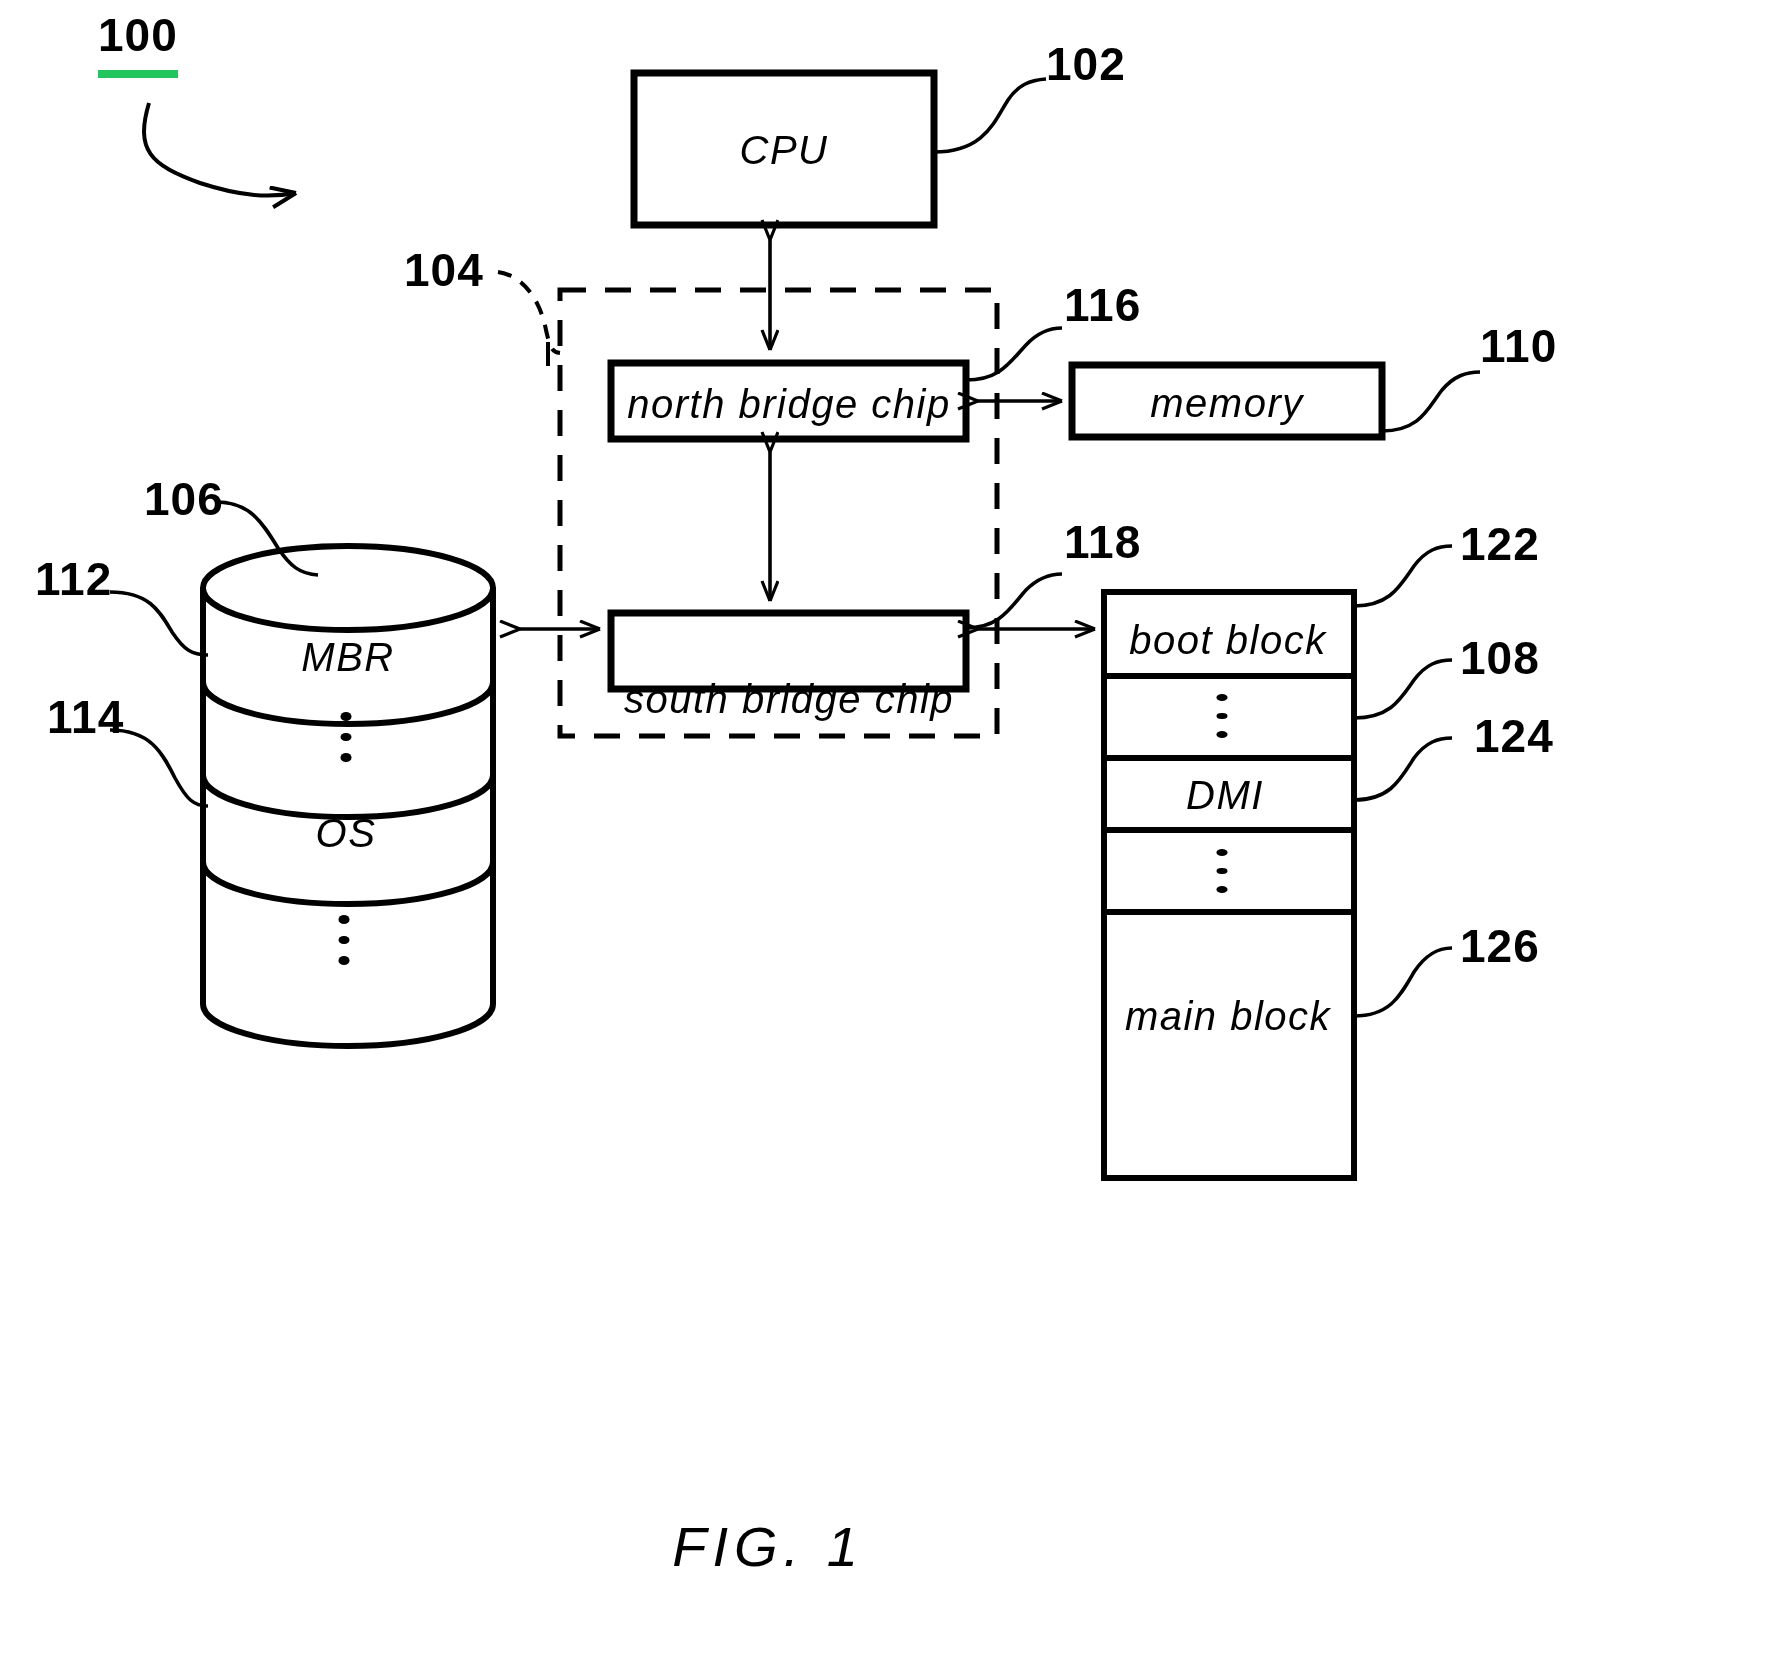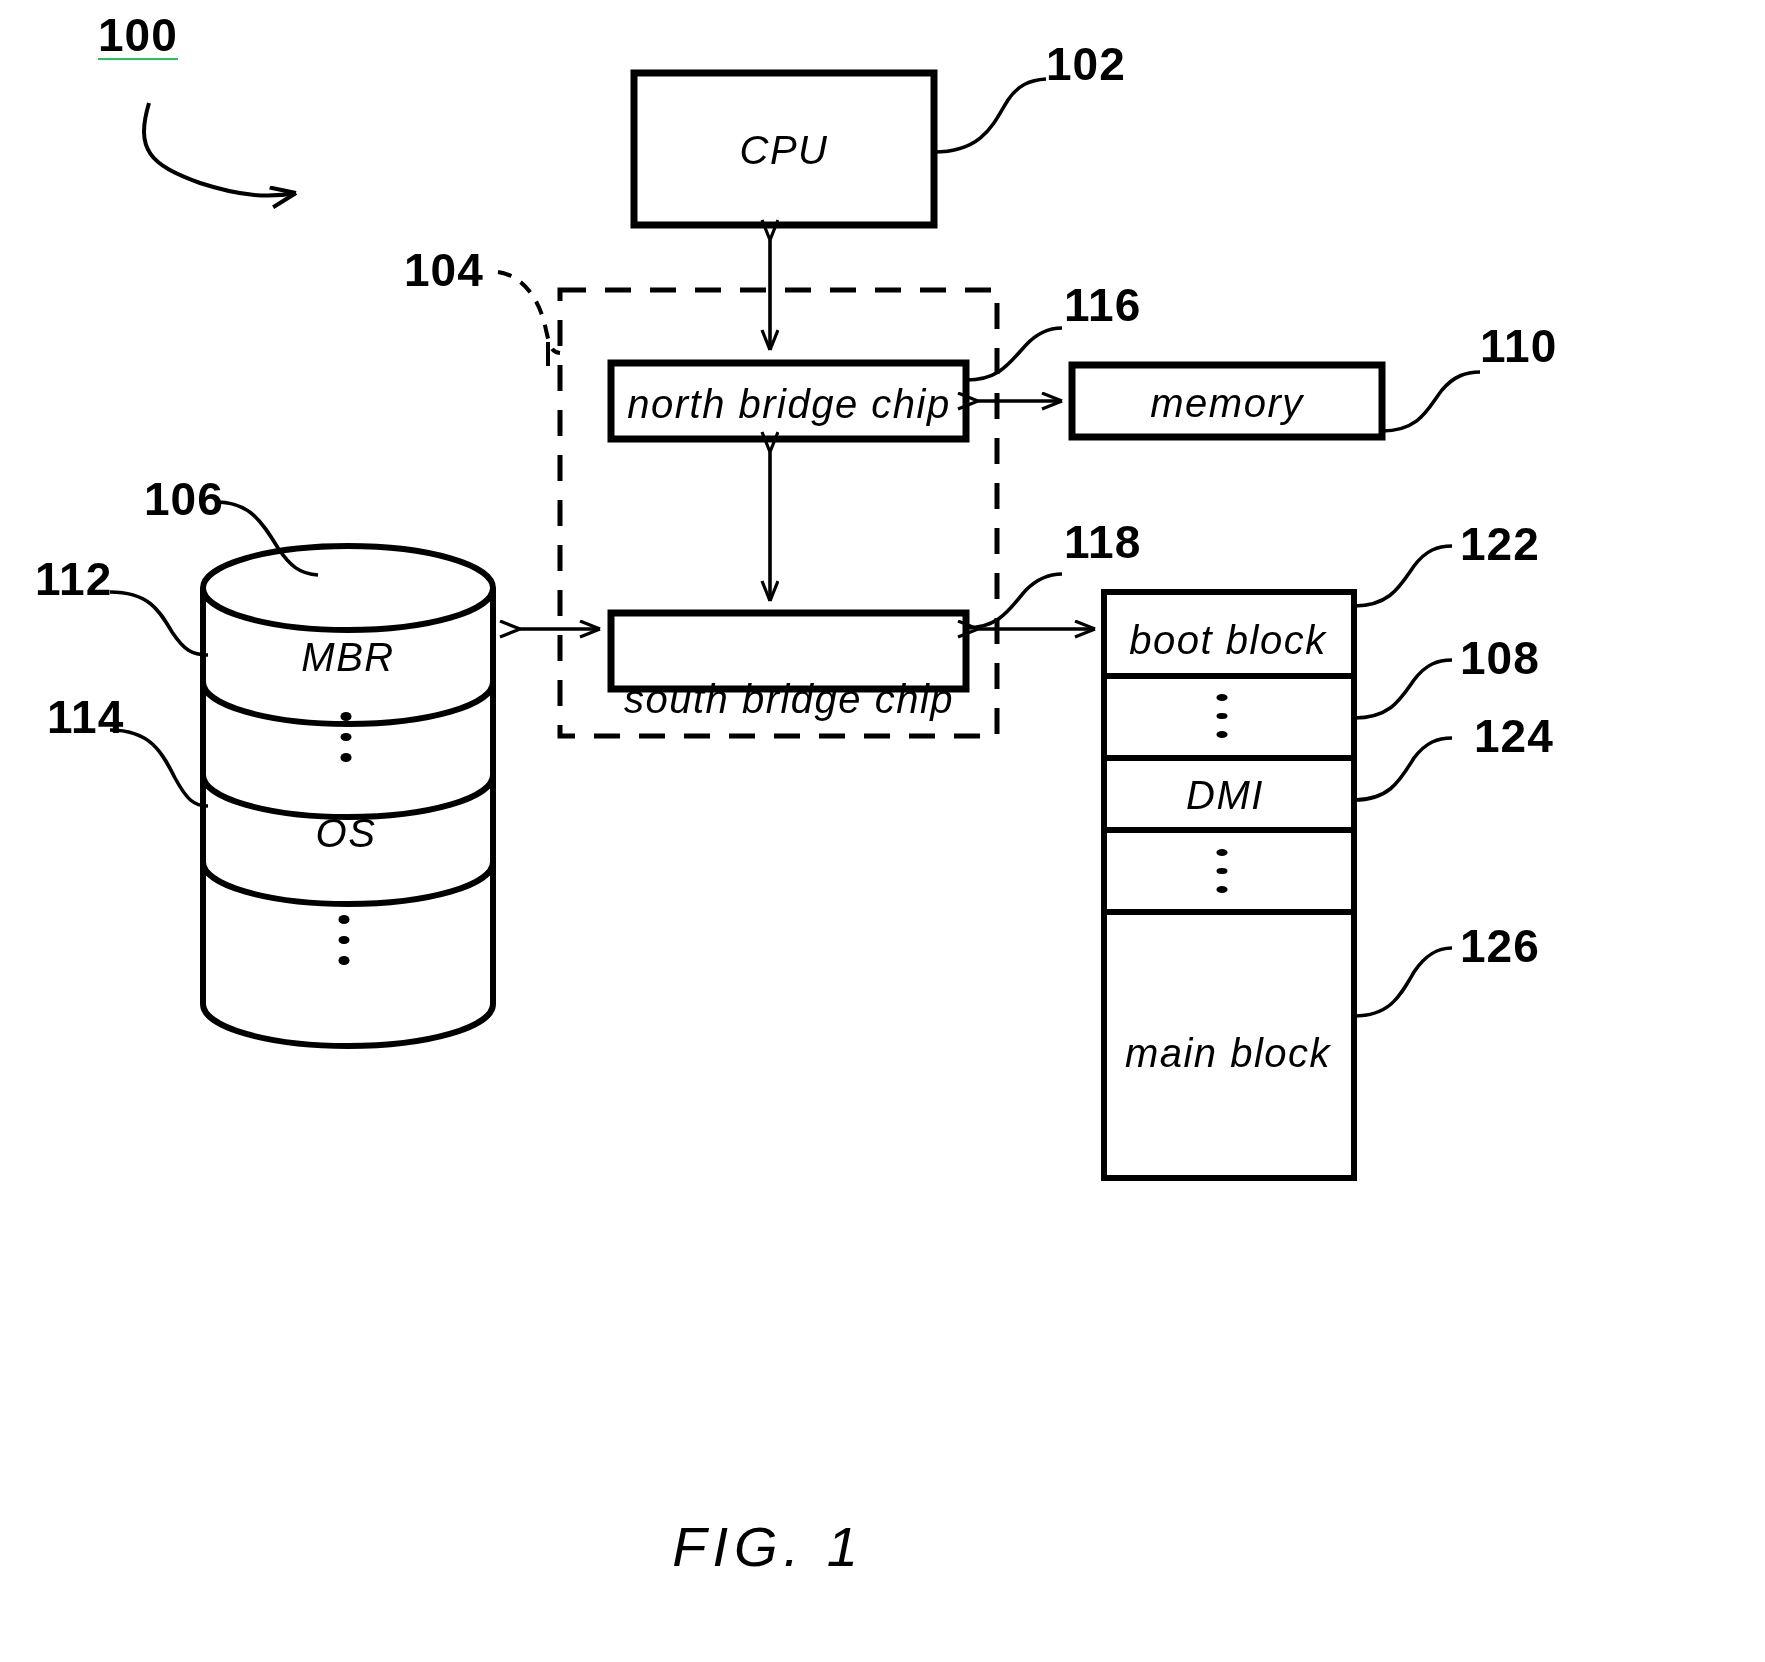--- a/index.html
+++ b/index.html
@@ -35,22 +35,22 @@
     white-space: nowrap;
     line-height: 1;
   }
   
   .ref {
     font-size: 46px;
     font-weight: 700;
     letter-spacing: 1px;
   }
   .ref-underline {
-    border-bottom: 2px solid #22c55e;
-    padding-bottom: 0;
+    border-bottom: 8px solid #22c55e;
+    padding-bottom: 12px;
   }
   
   .boxtext {
     font-size: 40px;
     font-weight: 400;
     letter-spacing: 1.5px;
   }
   .figcap {
     font-size: 56px;
     font-weight: 400;
@@ -219,21 +219,21 @@
       <i></i>
       <i></i>
       <i></i>
     </div>
   <div class="lbl boxtext centered" style="left:1225px; top:795px;">DMI</div>
   <div class="vdots" style="left:1222px; top:871px; height:56px;">
       <i></i>
       <i></i>
       <i></i>
     </div>
-  <div class="lbl boxtext centered" style="left:1228px; top:1016px;margin-top:37px;">main  block</div>
+  <div class="lbl boxtext centered" style="left:1228px; top:1016px;">main  block</div>
 
   <div class="lbl ref" style="left:1460px; top:521px;">122</div>
   <div class="lbl ref" style="left:1460px; top:635px;text-align:center;">108</div>
   <div class="lbl ref" style="left:1460px; top:713px;margin-left:14px;">124</div>
   <div class="lbl ref" style="left:1460px; top:923px;">126</div>
 
   <div class="lbl figcap centered" style="left:768px; top:1547px;">FIG. 1</div>
 
 </div>
 

